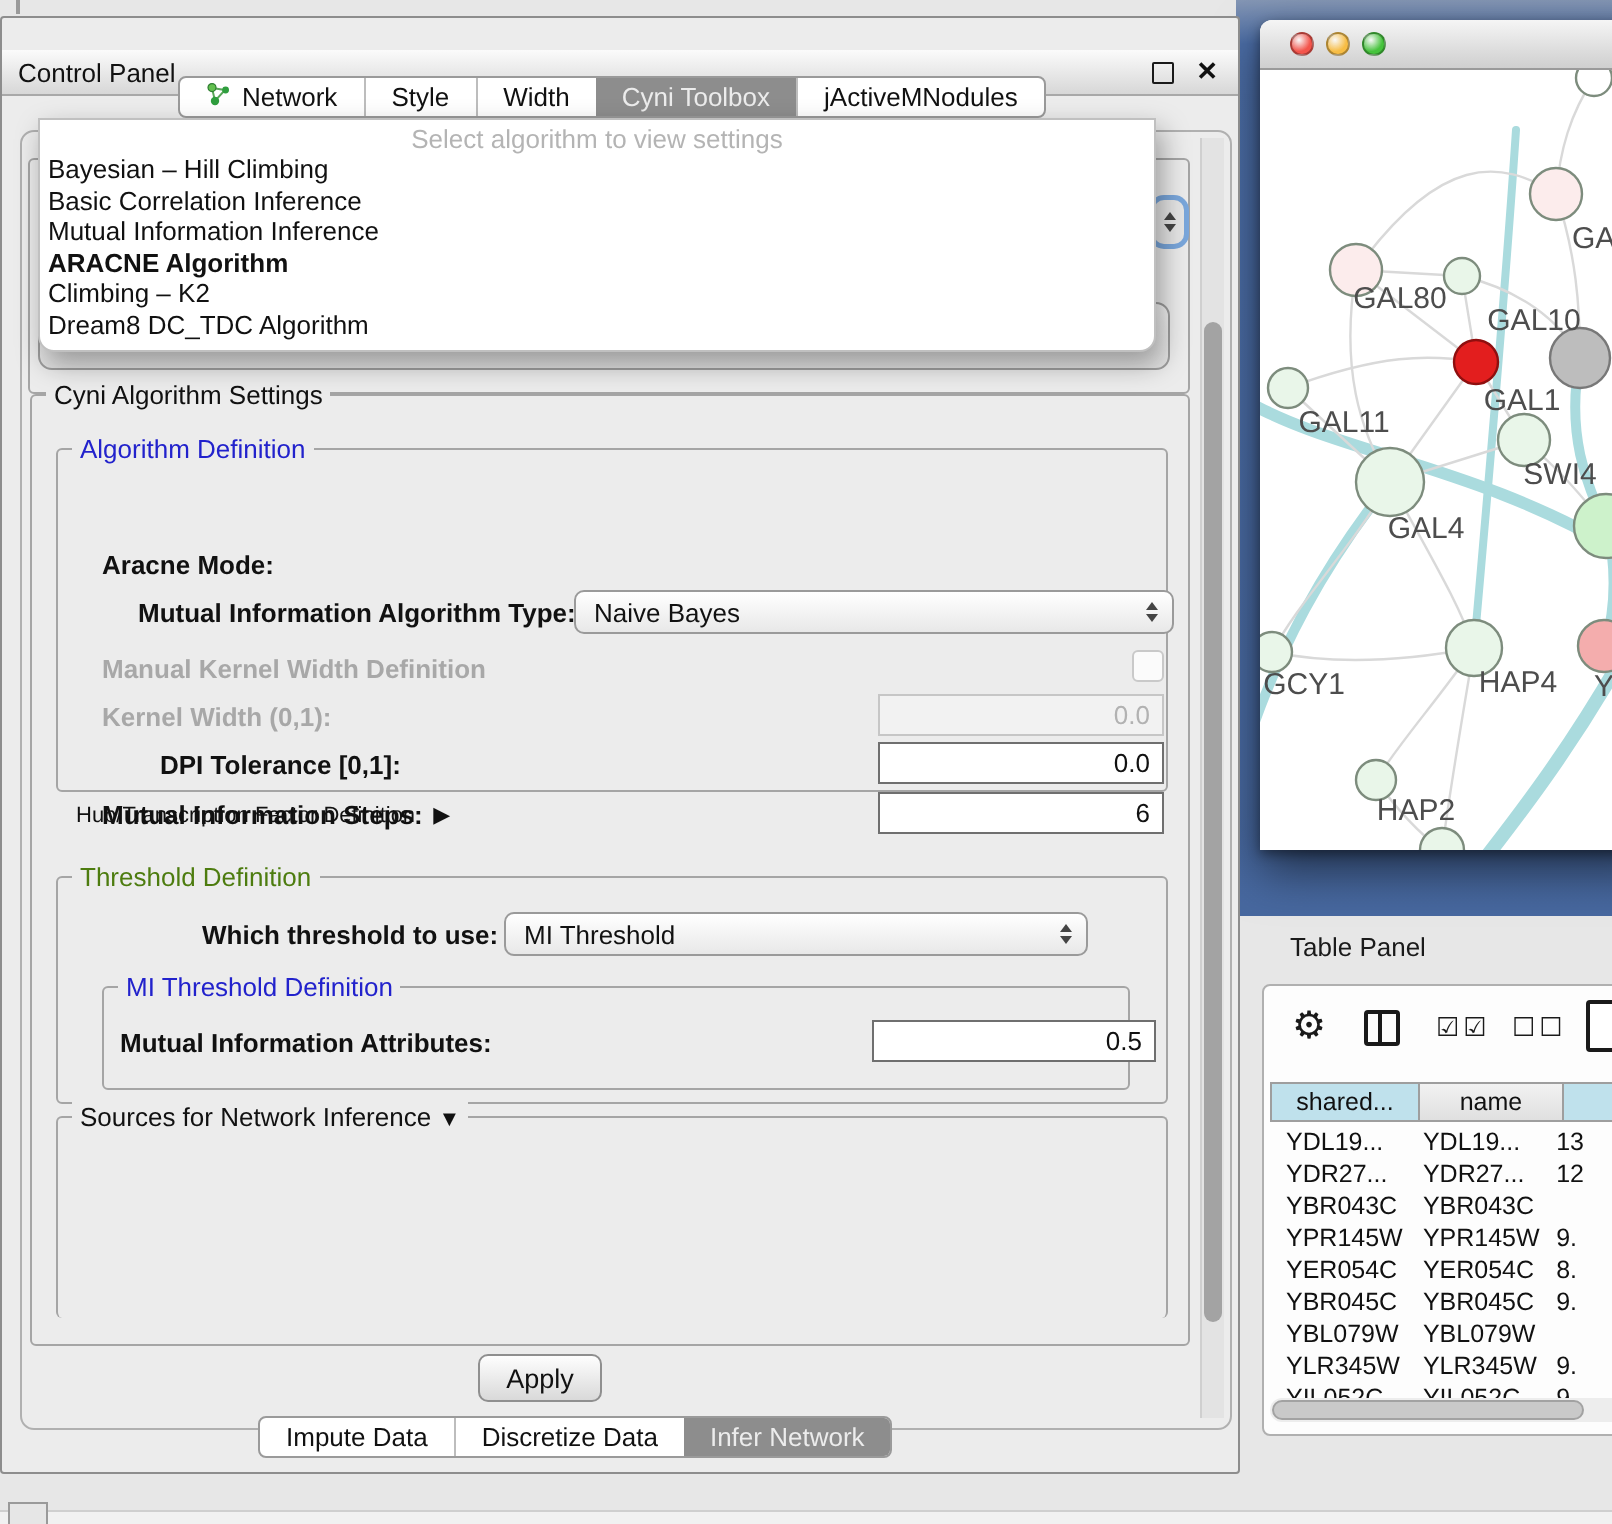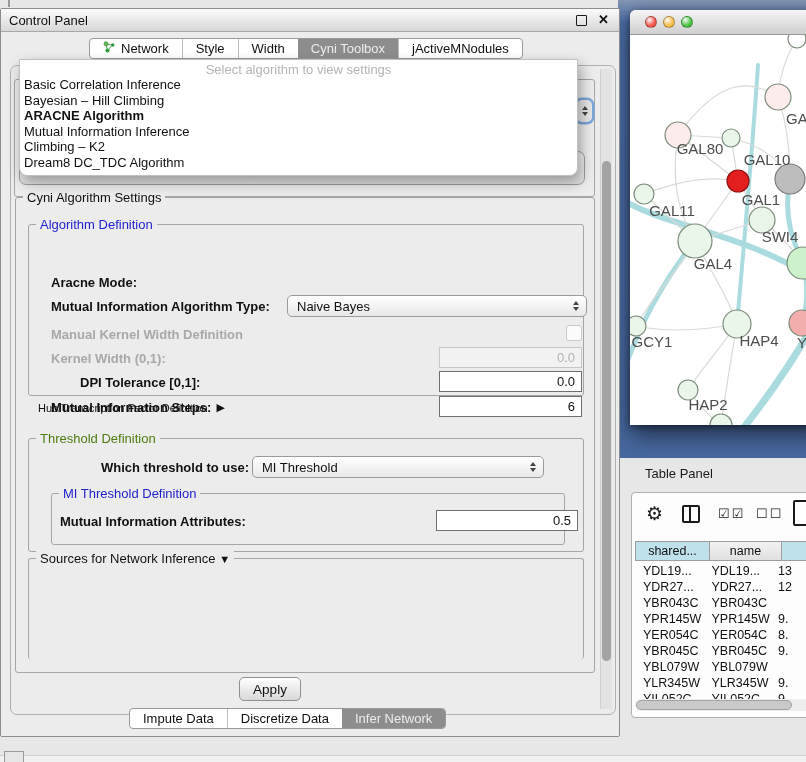--- a/index.html
+++ b/index.html
@@ -36,21 +36,21 @@
   #tp-body{left:4px;top:70px;width:190px;}
   .trow{display:flex;height:16px;line-height:16px;}
   .td{font-size:12.5px;padding-left:7px;box-sizing:border-box;white-space:nowrap;overflow:hidden;}
   .td:nth-child(1){width:75px}.td:nth-child(2){width:73px}.td:nth-child(3){width:60px}
   #tp-hscroll{left:3px;top:206px;width:182px;height:12px;background:#ededed;border-radius:6px;}
   #tp-hthumb{left:1px;top:1px;width:156px;height:10px;background:#c9c9c9;border:1px solid #a2a2a2;
              border-radius:5px;box-sizing:border-box;}
   
   #cp{left:0;top:8px;width:620px;height:729px;background:#ececec;border:1px solid #8d8d8d;
       border-radius:2px;box-sizing:border-box;}
-  #cp-titlebar{left:0;top:0;width:100%;height:22px;background:linear-gradient(#fbfbfb,#d7d7d7);
+  #cp-titlebar{left:0;top:16px;width:100%;height:22px;background:linear-gradient(#fbfbfb,#d7d7d7);
                border-bottom:1px solid #a8a8a8;text-align:center;}
   #cp-title{left:8px;top:4px;font-size:13px;}
   #cp-float{right:32px;top:6px;width:9px;height:9px;border:1.6px solid #1a1a1a;border-radius:1px;}
   #cp-close{right:10px;top:3px;font-size:13px;font-weight:bold;}
   .segbar{display:flex;height:21px;background:#fff;border:1px solid #9a9a9a;border-radius:4px;
           overflow:hidden;box-sizing:border-box;}
   .seg{display:flex;align-items:center;gap:5px;padding:0 13px;font-size:13px;border-left:1px solid #bdbdbd;
        white-space:nowrap;}
   .seg:first-child{border-left:none;}
   .seg-active{background:#8d8d8d;color:#ececec;border-left:none;}
@@ -280,21 +280,21 @@
     </div>
 
     <div class="abs gbox" style="left:14px;top:188px;width:578px;height:474px;">
       <span class="legend">Cyni Algorithm Settings</span>
 
       <div class="abs gbox" style="left:12px;top:26px;width:554px;height:170px;">
         <span class="legend legend-blue">Algorithm Definition</span>
 
         <div class="abs lbl" style="left:22px;top:50px;">Aracne Mode:</div>
 
-        <div class="abs lbl" style="left:22px;top:74px;">Mutual Information Algorithm Type:</div>
+        <div class="abs lbl" style="left:40px;top:74px;">Mutual Information Algorithm Type:</div>
         <div class="abs combo" style="left:258px;top:70px;width:300px;">
           <span>Naive Bayes</span>
           <span class="stepper">
               <span class="tri-up"></span>
               <span class="tri-down"></span>
             </span>
         </div>
 
         <div class="abs lbl lbl-dis" style="left:22px;top:102px;">Manual Kernel Width Definition</div>
         <div class="abs" id="kernel-checkbox" style="left:537px;top:100px;"></div>
@@ -353,24 +353,24 @@
           <span>Discretize Data</span>
         </div>
         <div class="seg seg-active">
           <span>Infer Network</span>
         </div>
       </div>
 
     <div class="abs" id="popup">
       <div id="popup-prompt">Select algorithm to view settings</div>
       <div id="popup-list">
+          <div class="dd-item">Bayesian – Hill Climbing</div>
           <div class="dd-item">Basic Correlation Inference</div>
-          <div class="dd-item">Bayesian – Hill Climbing</div>
+          <div class="dd-item">Mutual Information Inference</div>
           <div class="dd-item dd-bold">ARACNE Algorithm</div>
-          <div class="dd-item">Mutual Information Inference</div>
           <div class="dd-item">Climbing – K2</div>
           <div class="dd-item">Dream8 DC_TDC Algorithm</div>
         </div>
     </div>
   </div>
 
   <div class="abs" id="cp-topnotch"></div>
   <div class="abs" id="bottom-strip"></div>
   <div class="abs" id="bottom-square"></div>
 

